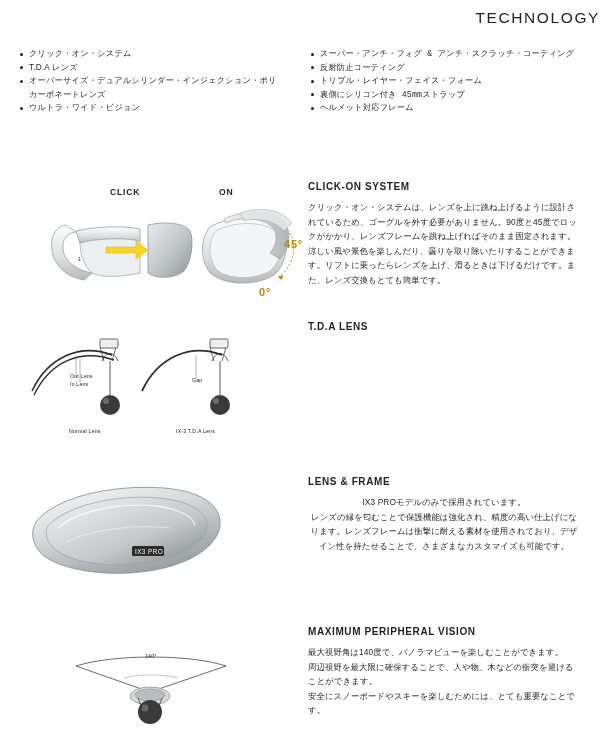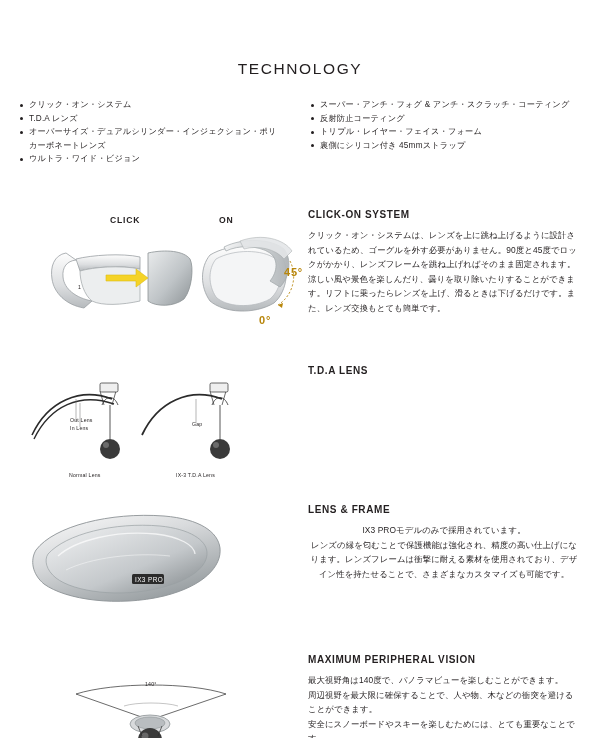--- a/index.html
+++ b/index.html
@@ -17,43 +17,43 @@
   }
   .page {
     width: 600px;
     height: 738px;
     position: relative;
     box-sizing: border-box;
   }
 
   
   .title {
-    text-align: center;
+    text-align: right;
     font-size: 15.5px;
     letter-spacing: 1.6px;
     font-weight: 400;
     color: #231f20;
-    padding-top: 32px;
+    padding-top: 9px;
     padding-bottom: 8px;
-    margin-top: 28px;
   }
 
   
   .features {
     display: flex;
     padding: 12px 18px 4px 18px;
     box-sizing: border-box;
     justify-content: flex-end;
   }
   .feat-col {
     flex: 1;
     padding-right: 6px;
   }
   .feat-col.right {
     padding-left: 18px;
+    font-family: Liberation Mono, monospace;
   }
   .feat-item {
     position: relative;
     font-size: 8.2px;
     line-height: 13.6px;
     color: #231f20;
     padding-left: 11px;
     letter-spacing: 0.2px;
   }
   .feat-item::before {
@@ -135,20 +135,21 @@
       <div class="feat-item">クリック・オン・システム</div>
       <div class="feat-item">T.D.A レンズ</div>
       <div class="feat-item">オーバーサイズ・デュアルシリンダー・インジェクション・ポリカーボネートレンズ</div>
       <div class="feat-item">ウルトラ・ワイド・ビジョン</div>
     </div>
     <div class="feat-col right">
       <div class="feat-item">スーパー・アンチ・フォグ &amp; アンチ・スクラッチ・コーティング</div>
       <div class="feat-item">反射防止コーティング</div>
       <div class="feat-item">トリプル・レイヤー・フェイス・フォーム</div>
       <div class="feat-item">裏側にシリコン付き 45mmストラップ</div>
+      <div class="feat-item">ヘルメット対応フレーム</div>
     </div>
   </div>
 
   <div class="sec-block" style="top:160px;">
     <div class="section">
       <div class="sec-art">
         <div class="art-label" style="left:96px; top:6px;">CLICK</div>
         <div class="art-label" style="left:205px; top:6px;">ON</div>
         <div class="art-label gold" style="left:270px; top:57px;">45°</div>
         <div class="art-label gold" style="left:245px; top:105px;">0°</div>
@@ -194,21 +195,21 @@
           </g>
         </svg>
       </div>
       <div class="sec-text">
         <div class="sec-head">CLICK-ON SYSTEM</div>
         <div class="sec-body">クリック・オン・システムは、レンズを上に跳ね上げるように設計されているため、ゴーグルを外す必要がありません。90度と45度でロックがかかり、レンズフレームを跳ね上げればそのまま固定されます。涼しい風や景色を楽しんだり、曇りを取り除いたりすることができます。リフトに乗ったらレンズを上げ、滑るときは下げるだけです。また、レンズ交換もとても簡単です。</div>
       </div>
     </div>
   </div>
 
-  <div class="sec-block" style="top:316px;">
+  <div class="sec-block" style="top:300px;">
     <div class="section">
       <div class="sec-art">
         <div class="art-label small" style="left:55px; top:107px;">Normal Lens</div>
         <div class="art-label small" style="left:162px; top:107px;">IX-3 T.D.A Lens</div>
         <div class="art-label small" style="left:56px; top:52px;">Out Lens</div>
         <div class="art-label small" style="left:56px; top:60px;">In Lens</div>
         <div class="art-label small" style="left:178px; top:56px;">Gap</div>
 
         <svg width="288" height="120" viewBox="0 0 288 120">
 

